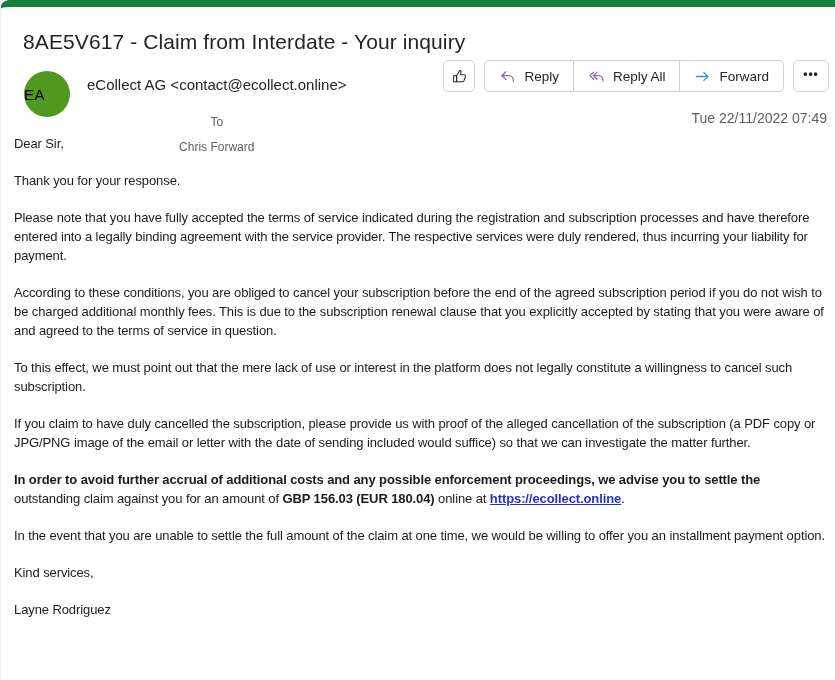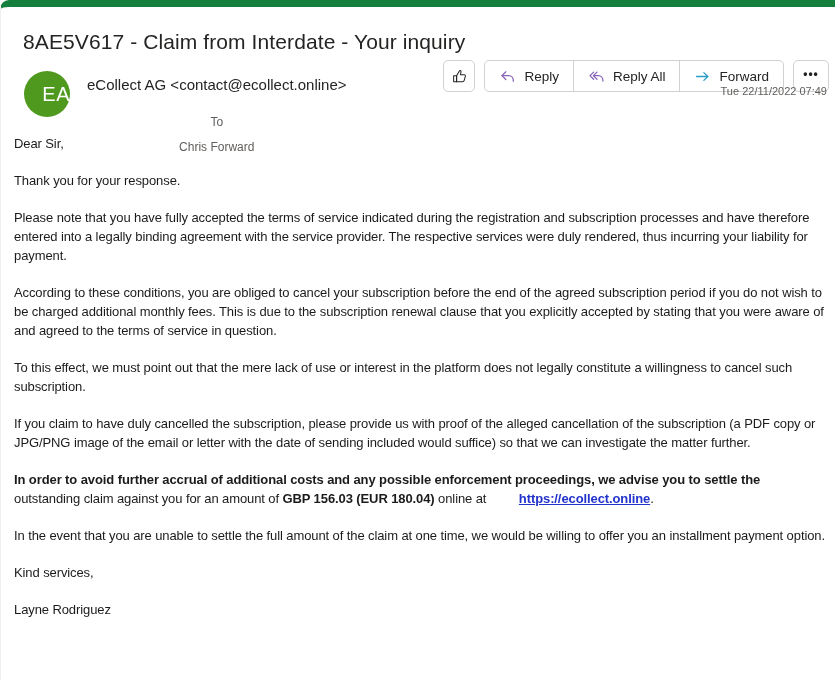--- a/index.html
+++ b/index.html
@@ -18,52 +18,52 @@
     position:relative;width:835px;height:680px;background:#fff;
     border-top:7px solid #15803d;border-left:1px solid #efefef;
     border-top-left-radius:9px;
   }
   .subject{
     position:absolute;left:22px;top:23px;
     font-size:21px;color:#252423;letter-spacing:0.1px;white-space:nowrap;
   }
   .avatar{
     position:absolute;left:23px;top:64px;width:46px;height:46px;border-radius:50%;
-    background:var(--avatar-color);color:#ffffff;display:flex;align-items:center;justify-content:flex-end;
-    font-size:20px;letter-spacing:0.5px;
+    background:var(--avatar-color);color:#000000;display:flex;align-items:center;justify-content:flex-start;
+    font-size:15px;letter-spacing:0.5px;
   }
   .sender-block{position:absolute;left:86px;top:69px;text-align:right;}
   .sender-line{font-size:15px;color:var(--text-dark);white-space:nowrap;}
   .to-line{margin-top:22px;font-size:12px;color:var(--text-gray);display:flex;gap:11px;align-items:center;flex-direction:column;}
   .actions{position:absolute;top:53px;right:6px;display:flex;gap:9px;align-items:stretch;height:32px;}
   .btn{
     display:flex;align-items:center;justify-content:center;background:#fff;
     border:1px solid var(--border-gray);border-radius:5px;font-size:13.5px;color:var(--text-dark);
     cursor:pointer;
   }
   .like-btn{width:32px;}
   .btn-group{display:flex;border:1px solid var(--border-gray);border-radius:5px;background:#fff;}
   .seg{
     display:flex;align-items:center;gap:8px;padding:0 14px;font-size:13.5px;color:var(--text-dark);
     border-left:1px solid var(--border-gray);cursor:pointer;white-space:nowrap;
   }
   .seg:first-child{border-left:none;text-align:right;}
   .more-btn{width:36px;font-size:12px;font-weight:bold;letter-spacing:1px;padding-bottom:4px;}
-  .timestamp{position:absolute;top:78px;right:8px;font-size:11px;color:var(--text-gray);white-space:nowrap;}
+  .timestamp{position:absolute;top:103px;right:8px;font-size:14px;color:var(--text-gray);white-space:nowrap;}
   .icon{display:flex;align-items:center;}
   .reply-icon,.reply-all-icon{color:var(--accent-reply);}
   .forward-icon{color:var(--accent-forward);}
   .like-icon{color:#242424;}
   .email-body{
     position:absolute;left:13px;top:127px;width:811px;
     font-size:13px;line-height:19px;color:#1b1b1b;letter-spacing:-0.1px;
   }
   .para{margin:0 0 18px 0;}
   .bold{font-weight:bold;}
-  .body-link{color:var(--link-color);font-weight:bold;text-decoration:underline;cursor:pointer;margin-left:29px;}
+  .body-link{color:var(--link-color);font-weight:bold;text-decoration:underline;cursor:pointer;}
 </style>
 </head>
 <body>
 
 <div class="mail-pane">
 
   <div class="subject">8AE5V617 - Claim from Interdate - Your inquiry</div>
 
   <div class="avatar">
     <span>EA</span>

